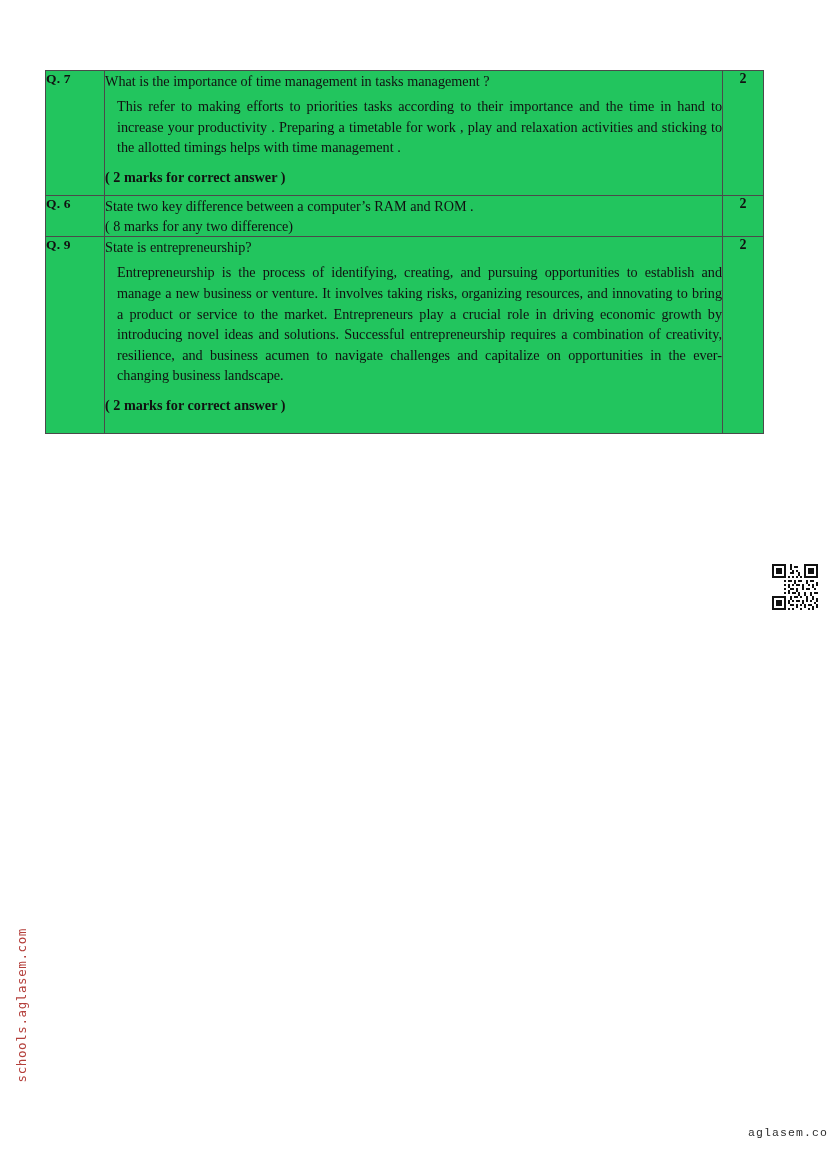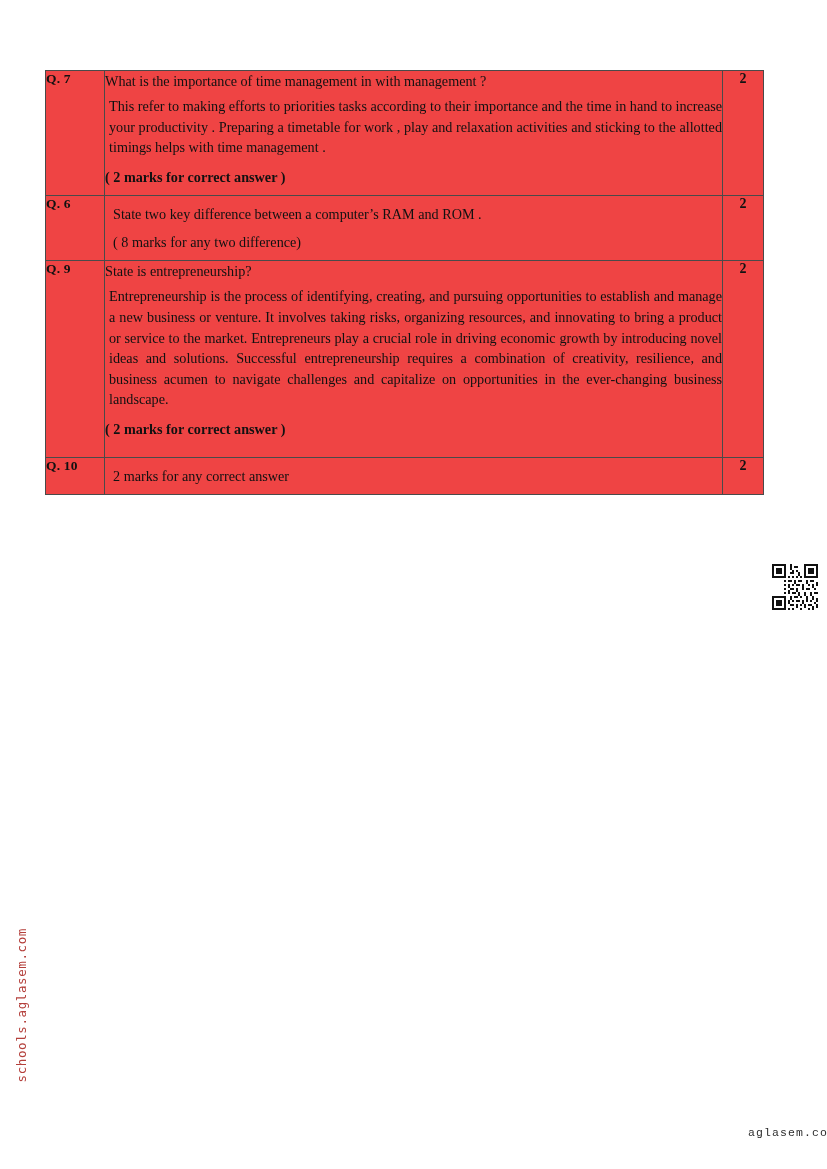--- a/index.html
+++ b/index.html
@@ -69,21 +69,21 @@
     position: absolute;
     border-collapse: collapse;
     table-layout: fixed;
     width: 718px;
     left: 45px;
   }
   .qtable td {
     border: 1px solid #4a4a4a;
     vertical-align: top;
     padding: 0;
-    background: #ef4444;
+    background: #22c55e;
   }
   .col-q    { width: 59px; }
   .col-body { width: 618px; }
   .col-mark { width: 41px; }
 
   .cell-q {
     font-weight: bold;
     font-size: 13.5px;
     padding: 7px 0 6px 6px;
     letter-spacing: 0.2px;
@@ -94,22 +94,22 @@
     font-size: 14px;
     text-align: center;
     padding: 7px 0 6px 0;
   }
   .cell-body {
     font-size: 14.2px;
     line-height: 1.42;
     padding: 6px 9px 6px 10px;
   }
   .cell-body p { margin: 1px 0 2px 0; }
-  .cell-body p.tight { margin: 8px; }
-  .cell-body p.gap   { margin: 0 0 9px 4px; }
+  .cell-body p.tight { margin: 0; }
+  .cell-body p.gap   { margin: 0 0 9px 12px; }
   .cell-body p.gap-sm { margin: 0 0 5px 0; }
   .cell-body p.bold { font-weight: bold; }
 
   .para-block { text-align: justify; line-height: 1.45; }
 
   
   #table-top { top: 70px; }
 
   
   .section-heading {
@@ -143,21 +143,21 @@
     <colgroup>
       <col class="col-q">
         <col class="col-body">
         <col class="col-mark">
     </colgroup>
     <tbody>
 
       <tr>
         <td class="cell-q">Q. 7</td>
         <td class="cell-body" style="height:124px;">
-          <p class="gap-sm">What is the importance of time management in with management ?</p>
+          <p class="gap-sm">What is the importance of time management in tasks management ?</p>
           <p class="gap para-block"> This refer to making efforts to priorities tasks according to their importance and the time in hand to increase your productivity . Preparing a timetable for work , play and relaxation activities and sticking to the allotted timings helps with time management .</p>
           <p class="bold">( 2 marks for correct answer )</p>
         </td>
         <td class="cell-mark">2</td>
       </tr>
 
       <tr>
         <td class="cell-q">Q. 6</td>
         <td class="cell-body" style="height:26px;">
           <p class="tight">State two key difference between a computer’s RAM and ROM .</p>
@@ -169,27 +169,20 @@
       <tr>
         <td class="cell-q">Q. 9</td>
         <td class="cell-body" style="height:196px;">
           <p class="gap-sm">State is entrepreneurship?</p>
           <p class="gap para-block">Entrepreneurship is the process of identifying, creating, and pursuing opportunities to establish and manage a new business or venture. It involves taking risks, organizing resources, and innovating to bring a product or service to the market. Entrepreneurs play a crucial role in driving economic growth by introducing novel ideas and solutions. Successful entrepreneurship requires a combination of creativity, resilience, and business acumen to navigate challenges and capitalize on opportunities in the ever-changing business landscape.</p>
           <p class="bold">( 2 marks for correct answer )</p>
         </td>
         <td class="cell-mark">2</td>
       </tr>
 
-      <tr>
-        <td class="cell-q">Q. 10</td>
-        <td class="cell-body" style="height:26px;">
-          <p class="tight">2 marks for any correct answer</p>
-        </td>
-        <td class="cell-mark">2</td>
-      </tr>
     </tbody>
   </table>
 
 
   <div class="clip-bottom">
     
   </div>
 
   <div class="qr-box">
     <svg width="50" height="50" viewBox="0 0 25 25" shape-rendering="crispEdges" aria-hidden="true">

